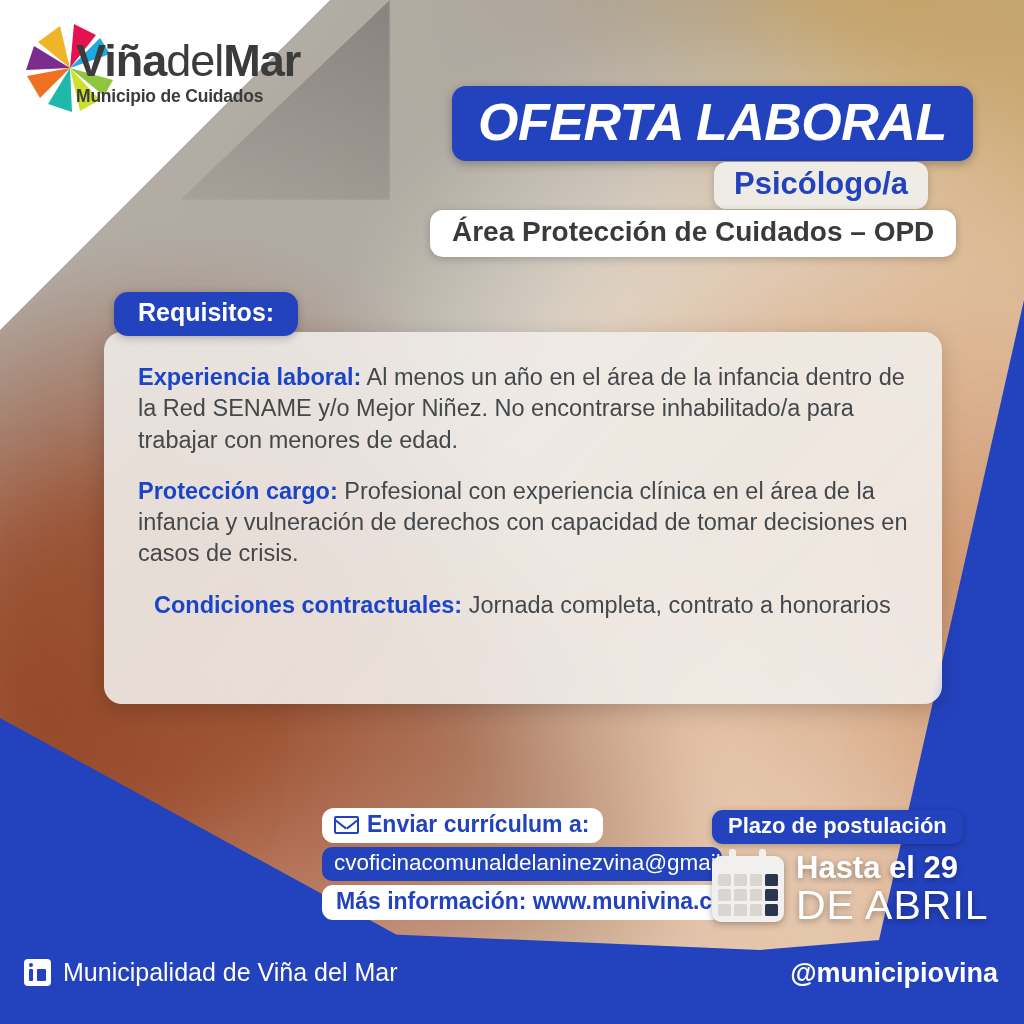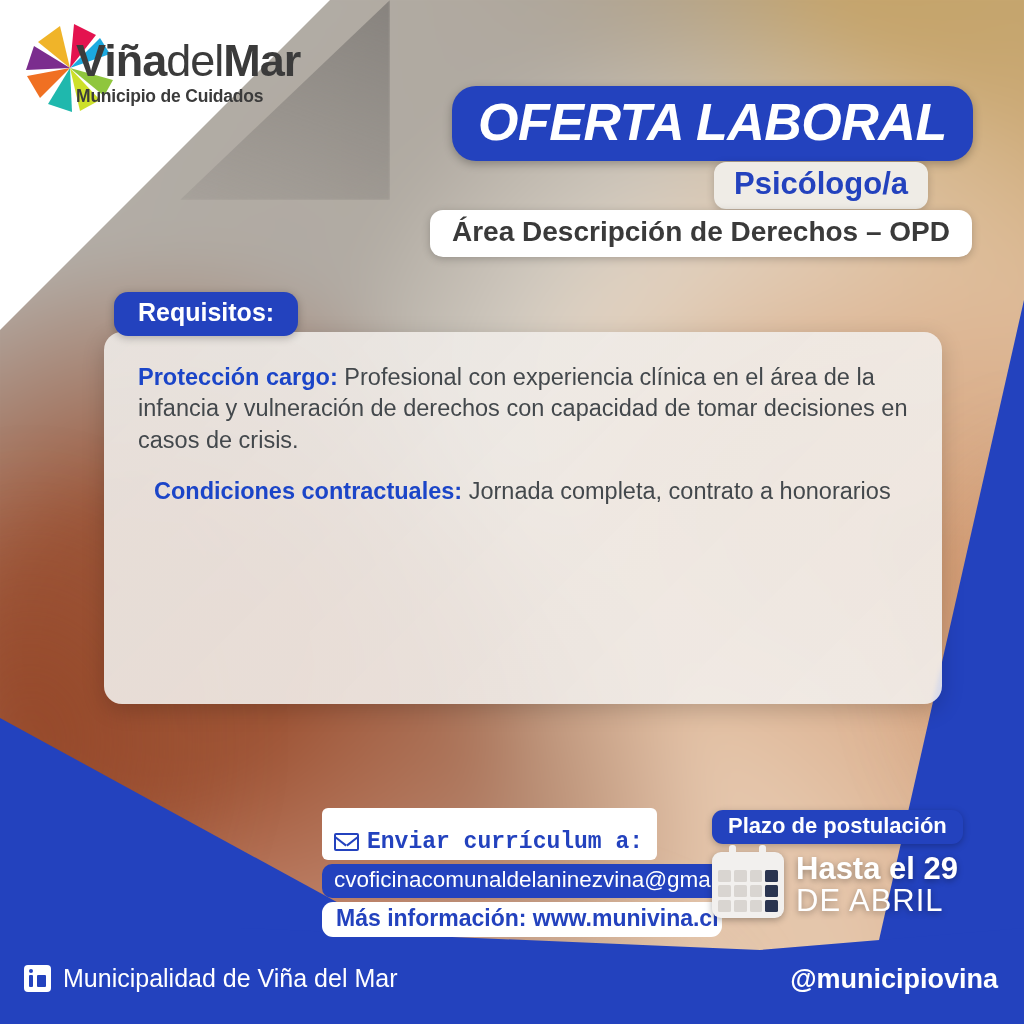--- a/index.html
+++ b/index.html
@@ -84,21 +84,21 @@
   }
   .logo .vina .thin{font-weight:400;}
   .logo .sub{
     font-size:17.5px;font-weight:700;color:#3b3b3b;letter-spacing:-.2px;
     margin-top:3px;white-space:nowrap;
   }
 
   
   .title-bar{
     position:absolute;left:452px;top:86px;
-    background:#2342be;border-radius:24px;
+    background:#2342be;border-radius:14px;
     padding:10px 26px 13px 26px;
     box-shadow:0 3px 10px rgba(0,0,0,.28);
   }
   .title-bar .t{
     color:#fff;font-size:52px;font-weight:700;letter-spacing:-.5px;
     line-height:1;white-space:nowrap;font-style:italic;
     transform:skewX(-0deg);
   }
   .role-chip{
     position:absolute;left:714px;top:162px;
@@ -137,21 +137,21 @@
   .card .para{
     color:#43484c;font-size:23.5px;line-height:1.33;
     margin:0 0 20px 0;
     text-rendering:optimizeLegibility;
   }
   .card .para:last-child{margin-bottom:0;margin-left:16px;}
   .card .lbl{color:#1b45c8;font-weight:700;}
 
   
   .contact{position:absolute;left:322px;top:808px;width:400px;}
-  .contact .row{display:inline-block;border-radius:6px;padding:21px 14px 5px 12px;font-family:Liberation Mono, monospace;}
+  .contact .row{display:inline-block;border-radius:12px;padding:3px 14px 5px 12px;}
   .c-send{background:#ffffff;}
   .c-send .t{color:#2342be;font-size:23px;font-weight:700;white-space:nowrap;vertical-align:middle;}
   .env{
     display:inline-block;width:25px;height:18px;border:2.4px solid #2342be;border-radius:2px;
     position:relative;margin-right:8px;vertical-align:middle;box-sizing:border-box;
   }
   .env:before,.env:after{
     content:"";position:absolute;top:1px;width:14px;height:2.4px;background:#2342be;
   }
   .env:before{left:-1px;transform-origin:left center;transform:rotate(38deg);}
@@ -178,25 +178,25 @@
   .cal .ring{position:absolute;top:-7px;width:7px;height:14px;background:#f2f0ee;border-radius:3px;}
   .cal .r1{left:17px;} .cal .r2{left:47px;}
   .cal .grid{
     position:absolute;left:6px;top:18px;right:6px;bottom:6px;
     display:grid;grid-template-columns:repeat(4,1fr);grid-template-rows:repeat(3,1fr);gap:3px;
   }
   .cal .cell{background:#d9d5d1;border-radius:1.5px;}
   .cal .cell.dark{background:#2b3550;}
   .dl-text .l1{color:#fff;font-size:31px;font-weight:700;line-height:1.02;white-space:nowrap;
                text-shadow:0 2px 6px rgba(0,0,0,.35);}
-  .dl-text .l2{color:#fff;font-size:31px;font-weight:400;line-height:1.05;white-space:nowrap;
+  .dl-text .l2{color:#fff;font-size:41px;font-weight:400;line-height:1.05;white-space:nowrap;
                letter-spacing:1px;text-shadow:0 2px 6px rgba(0,0,0,.35);}
 
   
-  .footer{position:absolute;left:0;bottom:0;width:1024px;height:74px;}
+  .footer{position:absolute;left:0;bottom:6px;width:1024px;height:74px;}
   .fl{position:absolute;left:24px;top:14px;display:flex;align-items:center;gap:12px;}
   .li-icon{
     width:27px;height:27px;background:#ffffff;border-radius:4px;position:relative;flex:none;
   }
   .li-icon .i{position:absolute;left:5px;top:10px;width:4px;height:12px;background:#2342be;border-radius:1px;}
   .li-icon .dot{position:absolute;left:5px;top:4px;width:4px;height:4px;background:#2342be;border-radius:50%;}
   .li-icon .n{position:absolute;left:13px;top:10px;width:9px;height:12px;background:#2342be;
               border-radius:1px 1px 1px 1px;}
   .li-icon .n:after{content:"";position:absolute;left:0;top:0;width:9px;height:4px;background:#2342be;border-radius:4px 4px 0 0;}
   .fl .t{color:#ffffff;font-size:25px;font-weight:400;white-space:nowrap;}
@@ -240,28 +240,32 @@
     </div>
   </div>
 
   <div class="title-bar">
     <div class="t">OFERTA LABORAL</div>
   </div>
   <div class="role-chip">
     <div class="t">Psicólogo/a</div>
   </div>
   <div class="area-chip">
-    <div class="t">Área Descripción de Derechos – OPD</div>
+    <div class="t">Área Protección de Cuidados – OPD</div>
   </div>
 
   <div class="req-tab">
     <div class="t">Requisitos:</div>
   </div>
 
   <div class="card">
+    <p class="para">
+      <span class="lbl">Experiencia laboral:</span><span class="wrap"> Al menos un año en el área de la infancia dentro de la Red SENAME y/o Mejor Niñez.
+No encontrarse inhabilitado/a para trabajar con menores de edad.</span>
+    </p>
     <p class="para">
       <span class="lbl">Protección cargo:</span><span> Profesional con experiencia clínica en el área de la infancia y vulneración de derechos con capacidad de tomar decisiones en casos de crisis.</span>
     </p>
     <p class="para">
       <span class="lbl">Condiciones contractuales:</span><span> Jornada completa, contrato a honorarios</span>
     </p>
   </div>
 
   <div class="contact">
     <div class="row c-send">

